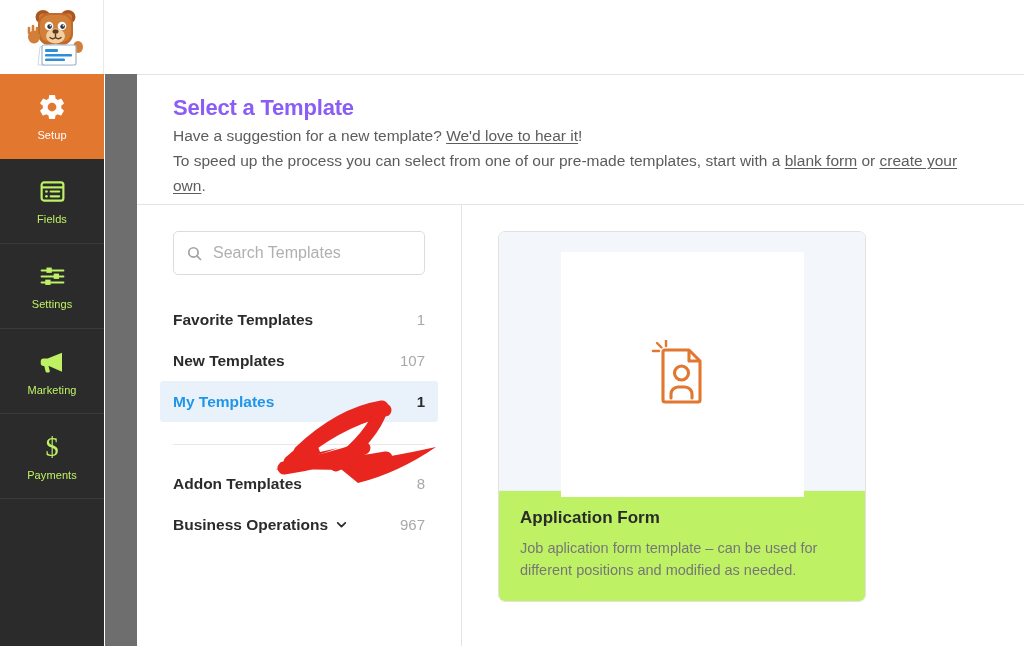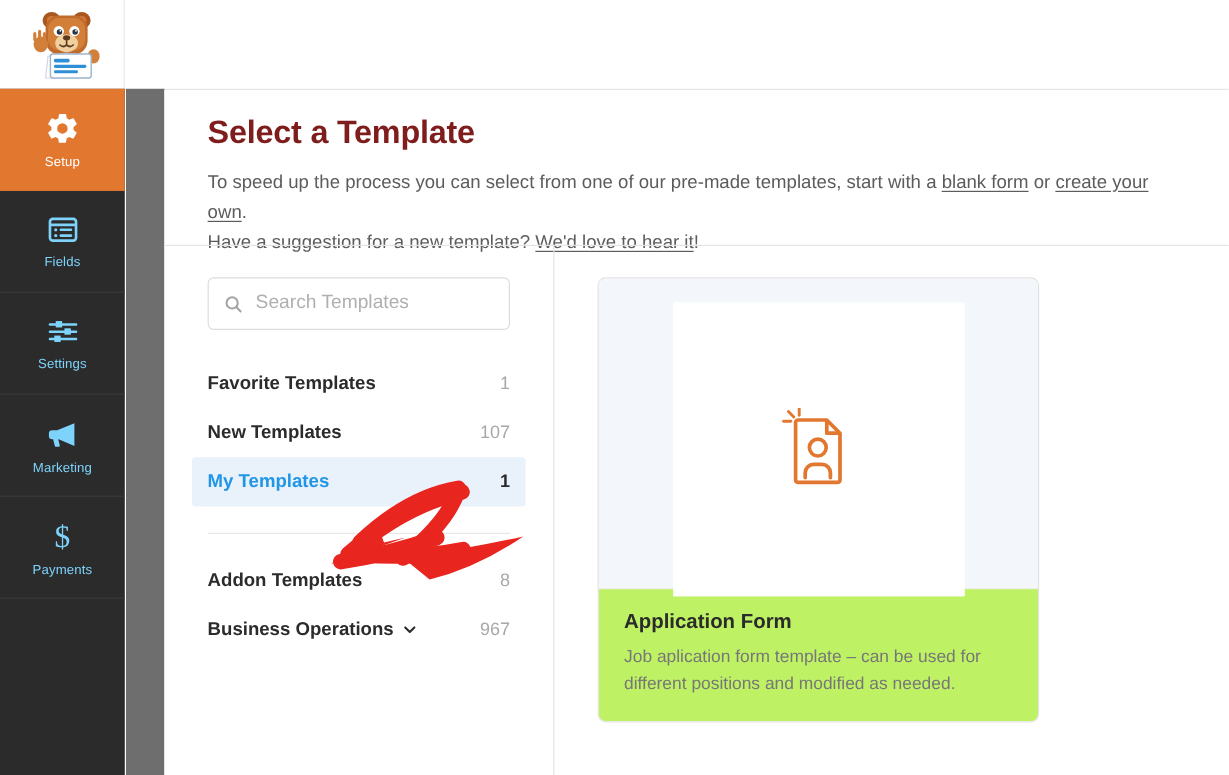--- a/index.html
+++ b/index.html
@@ -50,21 +50,21 @@
     background: #2b2b2b;
   }
   .side-item {
     position: relative;
     height: 85px;
     display: flex;
     flex-direction: column;
     align-items: center;
     justify-content: center;
     gap: 8px;
-    color: #7dd3fc;
+    color: #bef264;
     border-bottom: 1px solid #3a3a3a;
     cursor: pointer;
   }
   .side-item.active {
     background: #e27730;
     color: #ffffff;
     border-bottom-color: #e27730;
   }
   .side-item .si-label {
     font-size: 11px;
@@ -97,25 +97,25 @@
     left: 137px;
     width: 887px;
     height: 571px;
     background: #ffffff;
   }
 
   .page-head {
     padding: 20px 36px 0 36px;
   }
   .page-title {
-    font-size: 27px;
+    font-size: 22px;
     font-weight: 700;
-    color: #7f1d1d;
+    color: #8b5cf6;
     letter-spacing: -.2px;
-    margin-bottom: 14px;
+    margin-bottom: 2px;
   }
   .page-desc {
     font-size: 15.5px;
     color: #5c5c5c;
     line-height: 1.62;
     max-width: 860px;
   }
   .page-desc a {
     color: #5c5c5c;
     text-decoration: underline;
@@ -342,24 +342,24 @@
   <div class="side-scrollbar">
     <div class="thumb"></div>
   </div>
 
   <div class="content">
 
     <div class="page-head">
       <div class="page-title">Select a Template</div>
       <div class="page-desc">
         <div>
-          <span>To speed up the process you can select from one of our pre-made templates, start with a </span><a href="#">blank form</a><span> or </span><a href="#">create your own</a><span>.</span>
+          <span>Have a suggestion for a new template? </span><a href="#">We'd love to hear it</a><span>!</span>
         </div>
         <div>
-          <span>Have a suggestion for a new template? </span><a href="#">We'd love to hear it</a><span>!</span>
+          <span>To speed up the process you can select from one of our pre-made templates, start with a </span><a href="#">blank form</a><span> or </span><a href="#">create your own</a><span>.</span>
         </div>
       </div>
     </div>
 
     <div class="split">
 
       <div class="cats">
 
         <div class="searchbox">
           <svg width="17" height="17" viewBox="0 0 24 24" fill="none" stroke="#a3a3a3" stroke-width="2.4">

